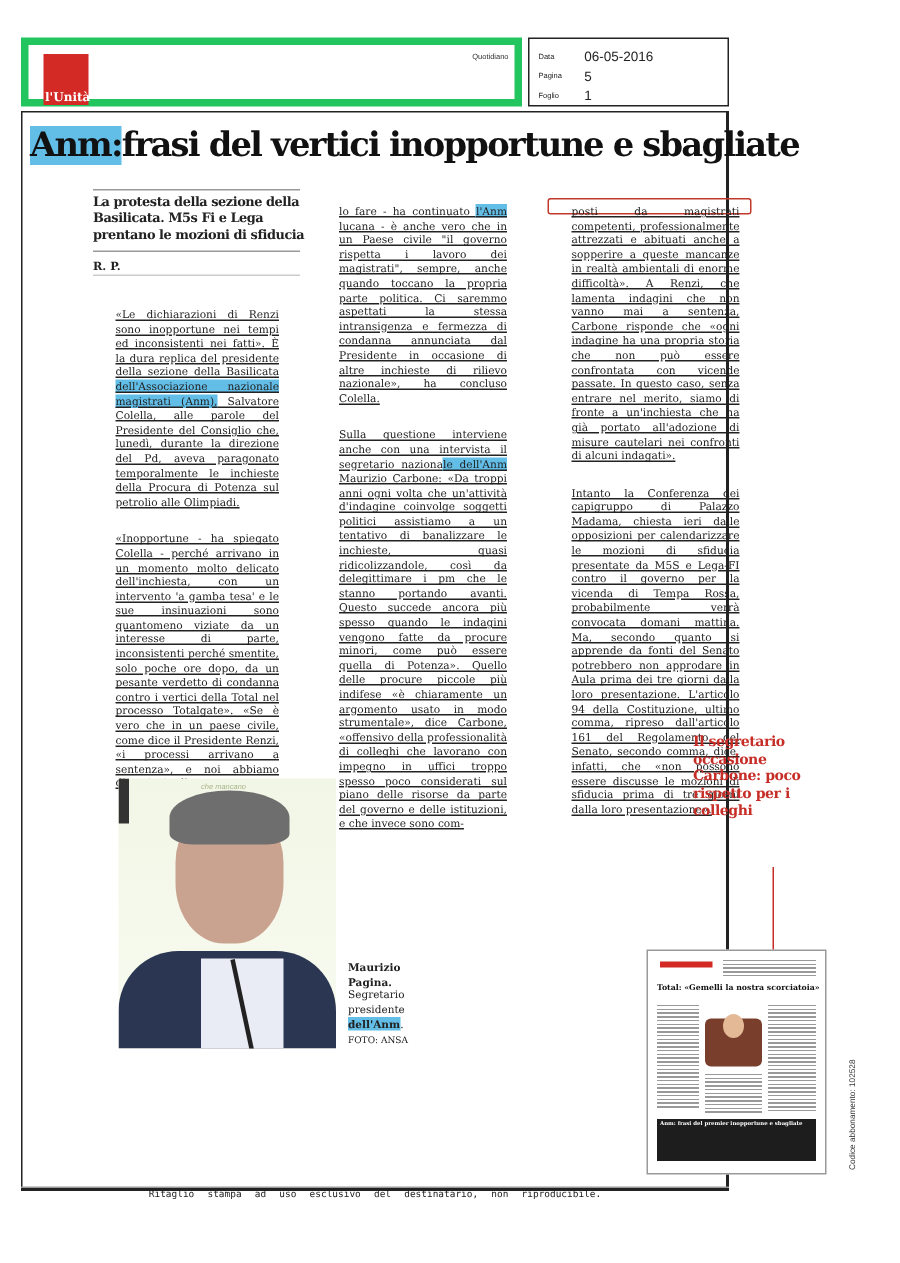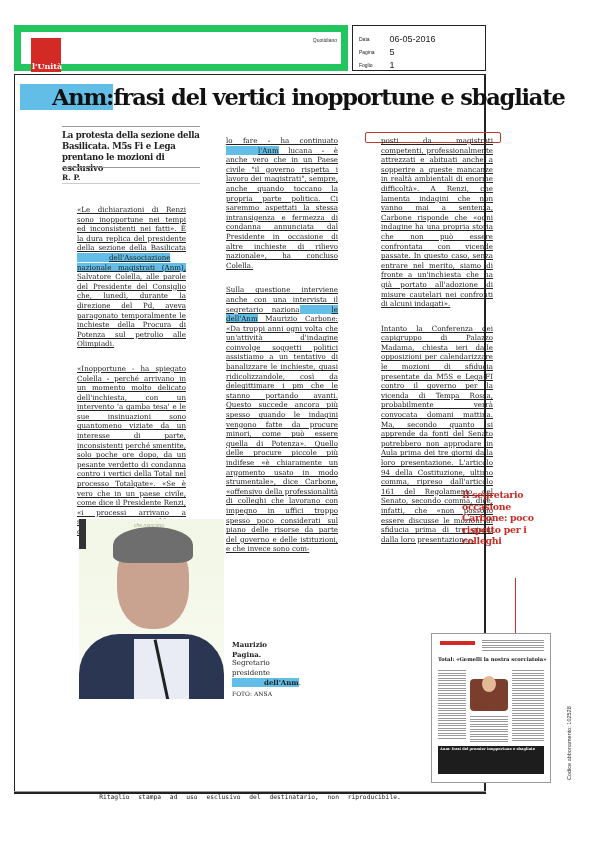--- a/index.html
+++ b/index.html
@@ -1,39 +1,39 @@
 <!DOCTYPE html>
 <html><head>
 <meta charset="utf-8">
 <style>
   html, body { margin: 0; padding: 0; background: #ffffff; }
   body { width: 600px; height: 842px; position: relative; overflow: hidden;
          font-family: "DejaVu Serif", serif; color: #1a1a1a; }
 
   
   .hdr-left { position: absolute; left: 14px; top: 25px; width: 334px; height: 46px;
-              border: 7px solid #22c55e; box-sizing: border-box; }
+              border: 5px solid #22c55e; box-sizing: border-box; }
   .hdr-right { position: absolute; left: 352px; top: 25px; width: 134px; height: 46px;
                border: 1px solid #222; box-sizing: border-box; }
   .logo { position: absolute; left: 10px; top: 6px; width: 30px; height: 34px; background: #d42a26; }
   .logo-text { position: absolute; left: 1px; bottom: 1px; font-family: "DejaVu Serif", serif;
                font-size: 8px; font-weight: bold; color: #fff; white-space: nowrap; }
   .quotidiano { position: absolute; right: 4px; top: 5px; font-family: "Liberation Sans", sans-serif;
                 font-size: 5px; color: #333; }
   .meta-row { position: absolute; left: 6px; font-family: "Liberation Sans", sans-serif; color: #222; }
   .meta-label { display: inline-block; width: 26px; font-size: 5px; vertical-align: middle; }
   .meta-val { font-size: 9px; vertical-align: middle; }
 
   
   .main-frame { position: absolute; left: 14px; top: 74px; width: 472px; height: 720px;
                 border: 1px solid #222; border-right-width: 2px; border-bottom-width: 2px; box-sizing: border-box; }
 
   .headline { position: absolute; left: 20px; top: 84px; font-family: "DejaVu Serif", serif;
               font-weight: bold; font-size: 22.5px; letter-spacing: -1.2px; color: #111; white-space: nowrap; }
-  .hl { background: #62bde7; padding-left: 32px; }
+  .hl { background: #62bde7; }
 
   .col { position: absolute; font-family: "DejaVu Serif", serif; font-size: 7.1px; line-height: 9.6px;
          color: #222; text-align: justify; }
   .col p { margin: 15px; text-decoration: underline; }
   .col1 { left: 62px; top: 190px; width: 139px; }
   .col2 { left: 211px; top: 121px; width: 142px; }
   .col3 { left: 366px; top: 121px; width: 142px; }
 
   .subhead { position: absolute; left: 62px; top: 130px; width: 142px; font-family: "DejaVu Serif", serif;
              font-weight: bold; font-size: 8.6px; line-height: 11px; color: #222; letter-spacing: -0.3px; }
@@ -113,21 +113,21 @@
   </div>
 </div>
 
 <div class="main-frame"></div>
 
 <h1 class="headline" style="margin:0">
   <span class="hl">Anm:</span><span>frasi del vertici inopportune e sbagliate</span>
 </h1>
 
 <div class="sub-rule" style="top:126px; width:138px"></div>
-<div class="subhead">La protesta della sezione della Basilicata. M5s Fi e Lega prentano le mozioni di esclusivo</div>
+<div class="subhead">La protesta della sezione della Basilicata. M5s Fi e Lega prentano le mozioni di sfiducia</div>
 <div class="sub-rule" style="top:167px; width:138px"></div>
 <div class="byline">R. P.</div>
 <div class="sub-rule" style="top:183px; width:138px; background:#ccc"></div>
 
 <div class="col col1">
   <p><span>«Le dichiarazioni di Renzi sono inopportune nei tempi ed inconsistenti nei fatti». È la dura replica del presidente della sezione della Basilicata </span><span class="hl">dell'Associazione nazionale magistrati (Anm),</span><span> Salvatore Colella, alle parole del Presidente del Consiglio che, lunedì, durante la direzione del Pd, aveva paragonato temporalmente le inchieste della Procura di Potenza sul petrolio alle Olimpiadi.</span></p>
   <p>«Inopportune - ha spiegato Colella - perché arrivano in un momento molto delicato dell'inchiesta, con un intervento 'a gamba tesa' e le sue insinuazioni sono quantomeno viziate da un interesse di parte, inconsistenti perché smentite, solo poche ore dopo, da un pesante verdetto di condanna contro i vertici della Total nel processo Totalgate». «Se è vero che in un paese civile, come dice il Presidente Renzi, «i processi arrivano a sentenza», e noi abbiamo dimostrato di saper-</p>
 </div>
 
 <div class="col col2">

